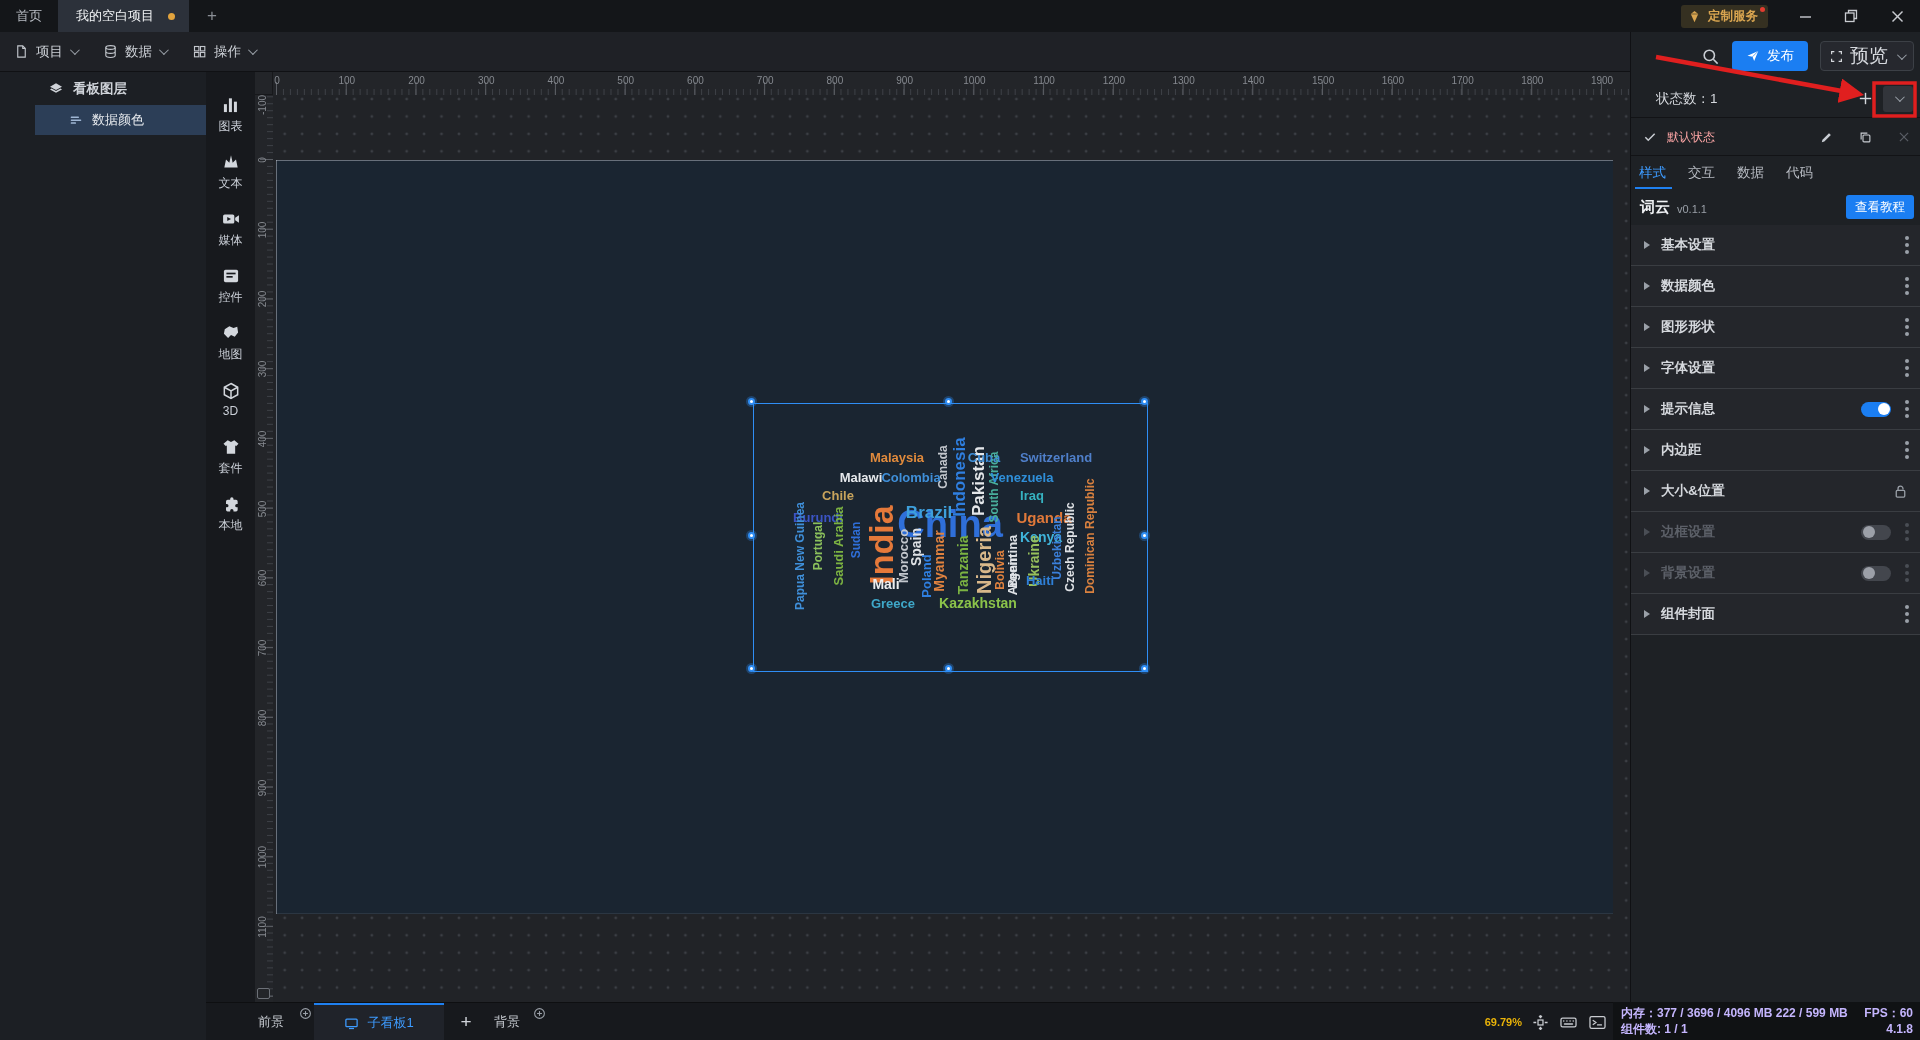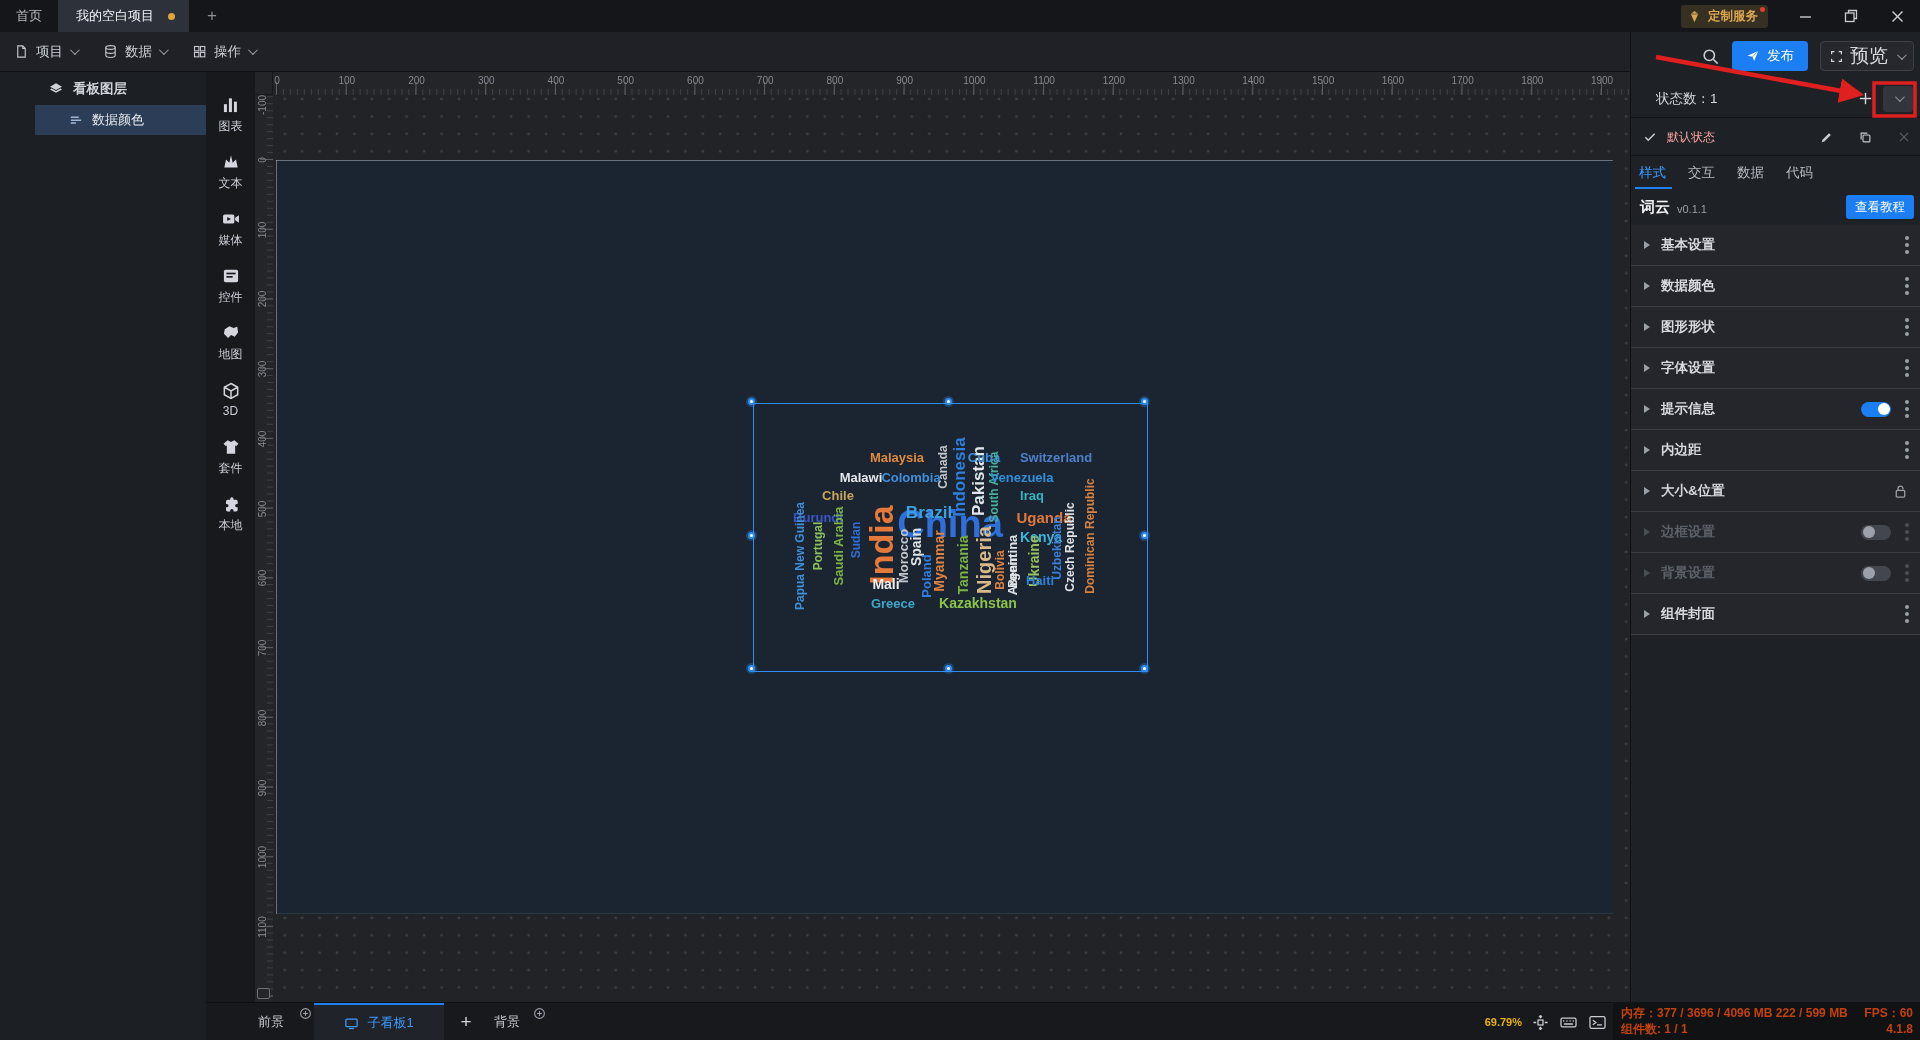--- a/index.html
+++ b/index.html
@@ -93,21 +93,21 @@
   #bottom-bar { position:absolute; left:206px; top:1002px; width:1407px; height:38px; background:#17191d; border-top:1px solid #0e0f11; }
   #fg-label { position:absolute; left:52px; top:10px; color:#c3c7cd; font-size:13px; }
   #fg-add { position:absolute; left:93px; top:4px; }
   #board-tab { position:absolute; left:108px; top:0; width:130px; height:38px; background:#20232a; border-top:2px solid #1f80f0; display:flex; align-items:center; justify-content:center; gap:8px; color:#3d9bff; font-size:13px; }
   #board-add { position:absolute; left:247px; top:6px; width:26px; height:26px; color:#d0d4da; font-size:19px; display:flex; align-items:center; justify-content:center; }
   #bg-label { position:absolute; left:288px; top:10px; color:#c3c7cd; font-size:13px; }
   #bg-add { position:absolute; left:327px; top:4px; }
   #bb-right { position:absolute; right:6px; top:0; height:38px; display:flex; align-items:center; gap:10px; color:#eab308; font-size:11px; font-weight:700; }
 
   
-  #status-box { position:absolute; left:1613px; top:1002px; width:307px; height:38px; background:#101214; padding:3px 7px 0 8px; color:#c2410c; font-size:12px; font-weight:700; z-index:5; }
+  #status-box { position:absolute; left:1613px; top:1002px; width:307px; height:38px; background:#101214; padding:3px 7px 0 8px; color:#c4b5fd; font-size:12px; font-weight:700; z-index:5; }
   .stat-line { display:flex; justify-content:space-between; line-height:16px; white-space:nowrap; }
 
   
   #annotation { position:absolute; left:0; top:0; z-index:99; pointer-events:none; }
 </style>
 </head>
 <body>
 
 <div id="window-bar">
   <div class="win-tab">

